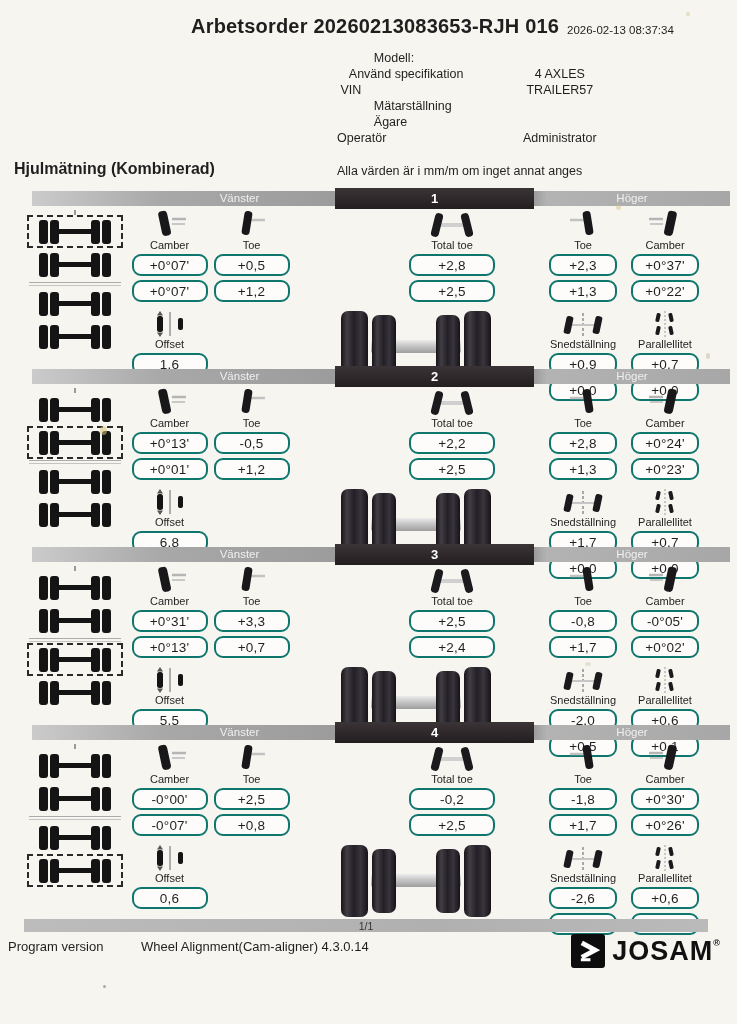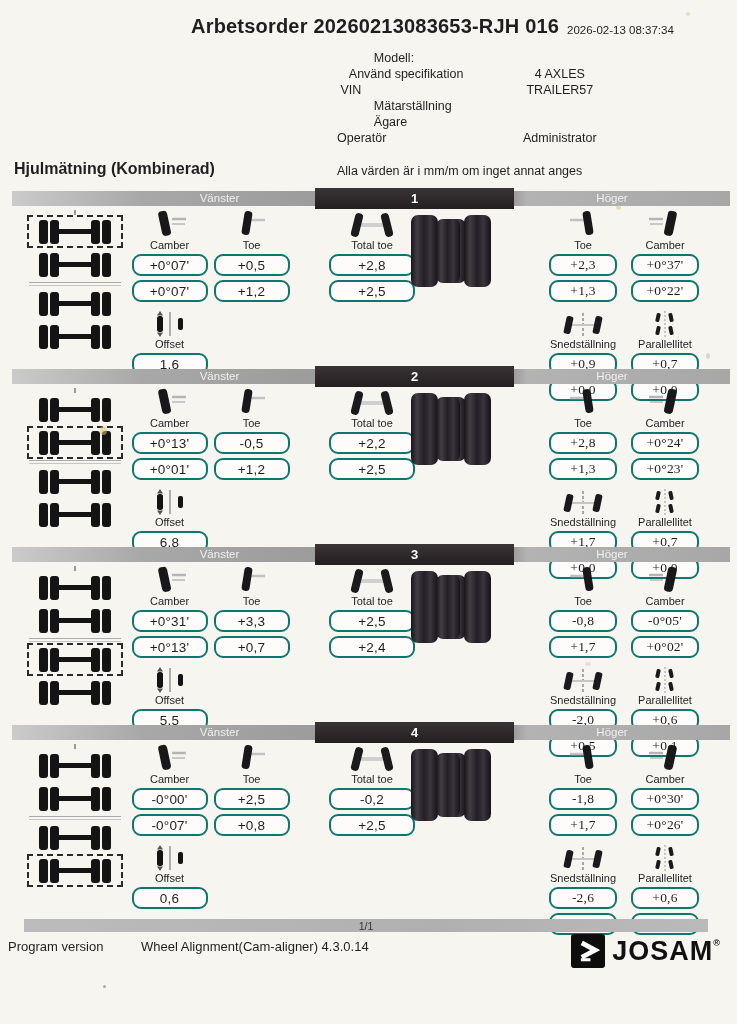--- a/index.html
+++ b/index.html
@@ -20,21 +20,21 @@
   .info-row     { display:flex;justify-content:center; }
   .info-label   { width:186px; }
   .note         { position:absolute; left:337px; top:164px; font-size:12.5px; }
   .section-title{ position:absolute; left:14px; top:160px; font-size:16px; font-weight:700; }
 
   
   #axle-sections { position:absolute; top:191px; left:0; width:737px; }
   .axle-section { height:178px; position:relative; }
 
   .section-bar {
-    position:relative; margin:0 7px 0 12px; height:15px;
+    position:relative; margin:0 7px 0 32px; height:15px;
     background:linear-gradient(90deg,#cbcbcb 0,#a8a8a8 130px,#9c9c9c 300px,#9c9c9c 502px,#b3b3b3 515px,#a7a7a7 100%);
   }
   .bar-label { position:absolute; top:1px; font-size:11.5px; color:#efefef; text-align:center; }
   .bar-left  { left:150px; width:115px; }
   .bar-right { left:545px; width:110px; }
   .bar-dark  {
     position:absolute; left:303px; top:-3px; width:199px; height:21px;
     background:linear-gradient(#3b3437,#231e20);
     color:#fff; display:flex; align-items:center; justify-content:center;
     font-size:13px; font-weight:700;
@@ -51,37 +51,37 @@
     border:2px dashed transparent; padding:2px 4px;
   }
   .schem-row.selected { border-color:#2a2a2a; }
   .wp { display:flex; gap:2px; }
   .wp i { display:block; width:9px; height:24px; background:#141414; border-radius:3px; }
   .ax { width:32px; height:5px; background:#141414; }
   .schem-sep { width:92px; height:2px; border-top:1px solid #ababab; border-bottom:1px solid #c4c4c4; margin:1px 0; }
 
   
   .left-group  { margin-left:2px;  width:165px; }
-  .middle      { margin-left:40px; width:158px; display:flex; align-items:flex-start; }
+  .middle      { margin-left:40px; width:158px; display:flex; flex-direction:column; align-items:flex-end; }
   .right-group { margin-left:48px; width:170px; }
   .cols { display:flex; gap:4px; justify-content:center; }
   .meas-col { display:flex; flex-direction:column; align-items:center; width:78px; }
   .meas-icon { height:28px; display:flex; align-items:flex-end; justify-content:center; }
   .meas-icon.small { height:26px; margin-top:5px; }
   .mirror svg { transform:scaleX(-1); }
   .meas-label { font-size:11px; margin:1px 0 3px; white-space:nowrap; }
   .vbox {
     width:72px; height:18px; box-sizing:content-box;
     border:2px solid #0f766e; border-radius:9px;
     background:#fdfcfa;
     display:flex; align-items:center; justify-content:center;
     font-size:13.5px; font-weight:500; letter-spacing:.2px;
     margin-bottom:4px;
   }
-  .right-group .vbox { width:64px;font-family:Liberation Serif, serif; }
+  .right-group .vbox { width:64px; }
   .vbox.wide { width:82px; }
 
   
   .axle-illus { position:relative; width:150px; height:72px; margin-top:5px; }
   .illus-bar {
     position:absolute; left:30px; right:30px; top:29px; height:13px;
     background:linear-gradient(#ececec,#c6c6c6 45%,#9e9e9e); border-radius:2px;
   }
   .illus-wheel {
     position:absolute;

